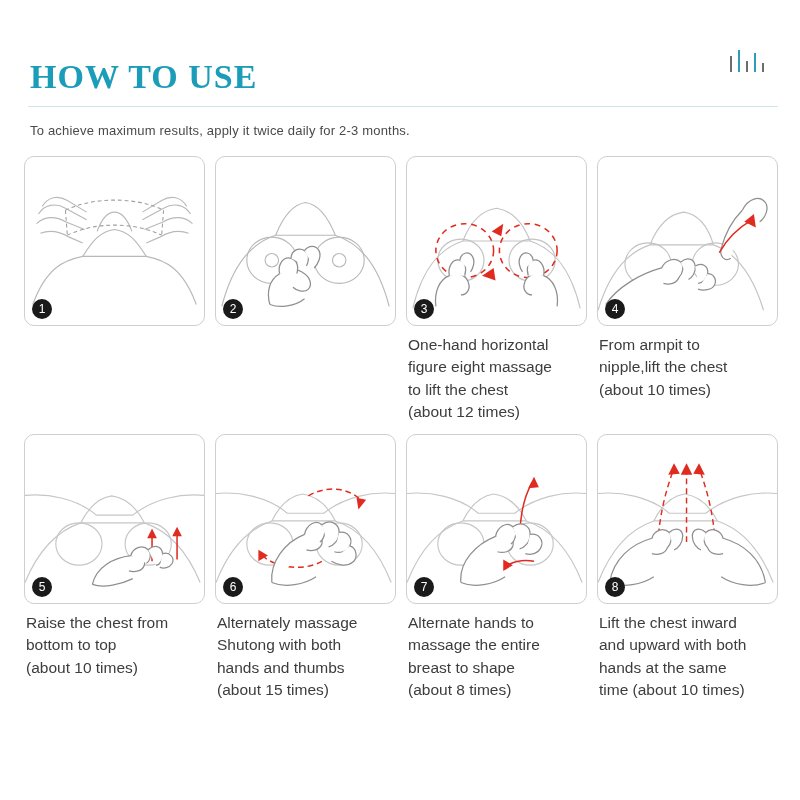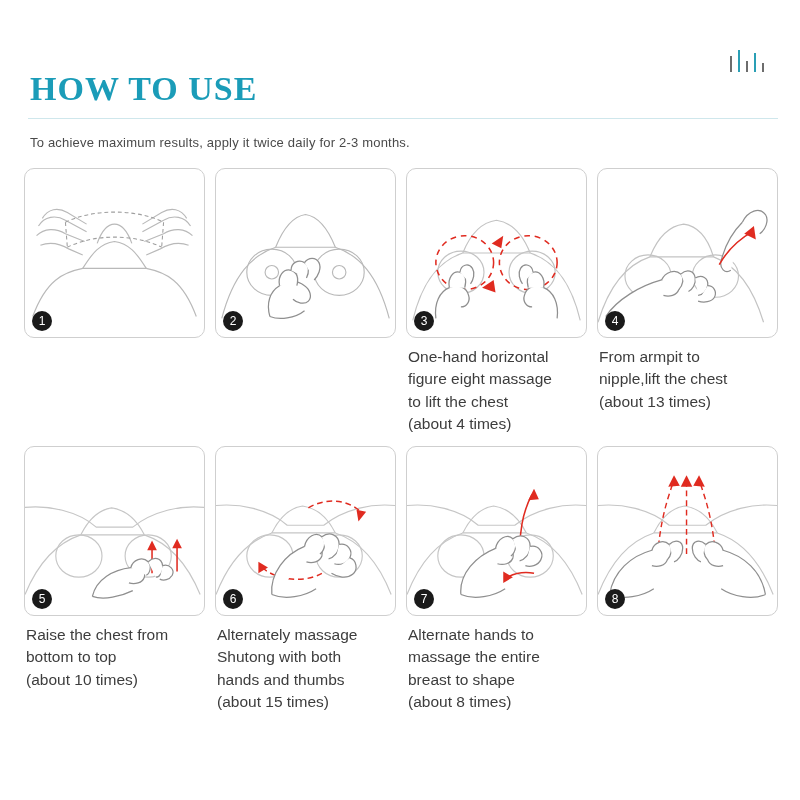--- a/index.html
+++ b/index.html
@@ -13,21 +13,21 @@
     font-family: "Liberation Sans", sans-serif;
     color: #3b3b3b;
     position: relative;
     overflow: hidden;
   }
   .page {
     width: 800px;
     height: 752px;
     position: relative;
     box-sizing: border-box;
-    padding: 12px 18px;
+    padding: 0 18px;
   }
   .logo-mark {
     position: absolute;
     top: 48px;
     right: 28px;
     width: 46px;
     height: 26px;
   }
   .logo-mark .bar {
     position: absolute;
@@ -197,21 +197,21 @@
             <path d="M156 152 C158 136 152 124 142 120 C132 116 124 120 122 128 C120 134 124 140 130 140"></path>
             <path d="M142 120 C144 110 138 102 131 104 C125 106 124 112 126 120"></path>
             <path d="M131 104 C130 96 122 94 118 100 C115 105 117 112 120 116"></path>
           </g>
         </svg>
         <div class="badge">3</div>
       </div>
       <div class="caption">One-hand horizontal
 figure eight massage
 to lift the chest
-(about 4 times)</div>
+(about 12 times)</div>
     </div>
 
     <div class="cell">
       <div class="figure">
         <svg viewBox="0 0 186 168">
           <g fill="none" stroke="#c3c3c3" stroke-width="1.2">
             <path d="M0 156 C12 116 30 96 54 88 L120 88 C142 96 160 116 172 156"></path>
             <path d="M54 88 C62 68 74 56 89 54 C104 56 114 68 120 88"></path>
             <ellipse cx="52" cy="108" rx="24" ry="22"></ellipse>
             <ellipse cx="122" cy="108" rx="24" ry="22"></ellipse>
@@ -227,21 +227,21 @@
           </g>
           <g fill="none" stroke="#e02b20" stroke-width="1.6">
             <path d="M126 96 C134 82 146 70 160 62"></path>
           </g>
           <polygon points="162,56 164,70 152,64" fill="#e02b20"></polygon>
         </svg>
         <div class="badge">4</div>
       </div>
       <div class="caption">From armpit to
 nipple,lift the chest
-(about 13 times)</div>
+(about 10 times)</div>
     </div>
 
     <div class="cell">
       <div class="figure">
         <svg viewBox="0 0 186 168">
           <g fill="none" stroke="#c6c6c6" stroke-width="1.2">
             <path d="M-4 60 C24 56 56 64 74 80 L112 80 C132 64 162 56 190 60"></path>
             <path d="M0 150 C14 116 34 96 58 88 L124 88 C148 96 168 116 182 150"></path>
             <path d="M58 88 C66 72 76 62 90 60 C104 62 116 72 124 88"></path>
             <ellipse cx="56" cy="110" rx="24" ry="22"></ellipse>
@@ -363,16 +363,20 @@
             <path d="M74 98 C80 92 88 94 88 102 C88 109 83 115 79 116"></path>
             <path d="M12 150 C26 156 46 152 58 144"></path>
             <path d="M174 150 C170 126 152 110 130 104 C120 101 112 106 114 114 C116 120 124 122 130 120"></path>
             <path d="M130 104 C128 96 118 92 112 98 C108 102 110 110 114 114"></path>
             <path d="M112 98 C106 92 98 94 98 102 C98 109 103 115 107 116"></path>
             <path d="M174 150 C160 156 140 152 128 144"></path>
           </g>
         </svg>
         <div class="badge">8</div>
       </div>
+      <div class="caption">Lift the chest inward
+and upward with both
+hands at the same
+time (about 10 times)</div>
     </div>
 
   </div>
 </div>
 
 </body></html>

